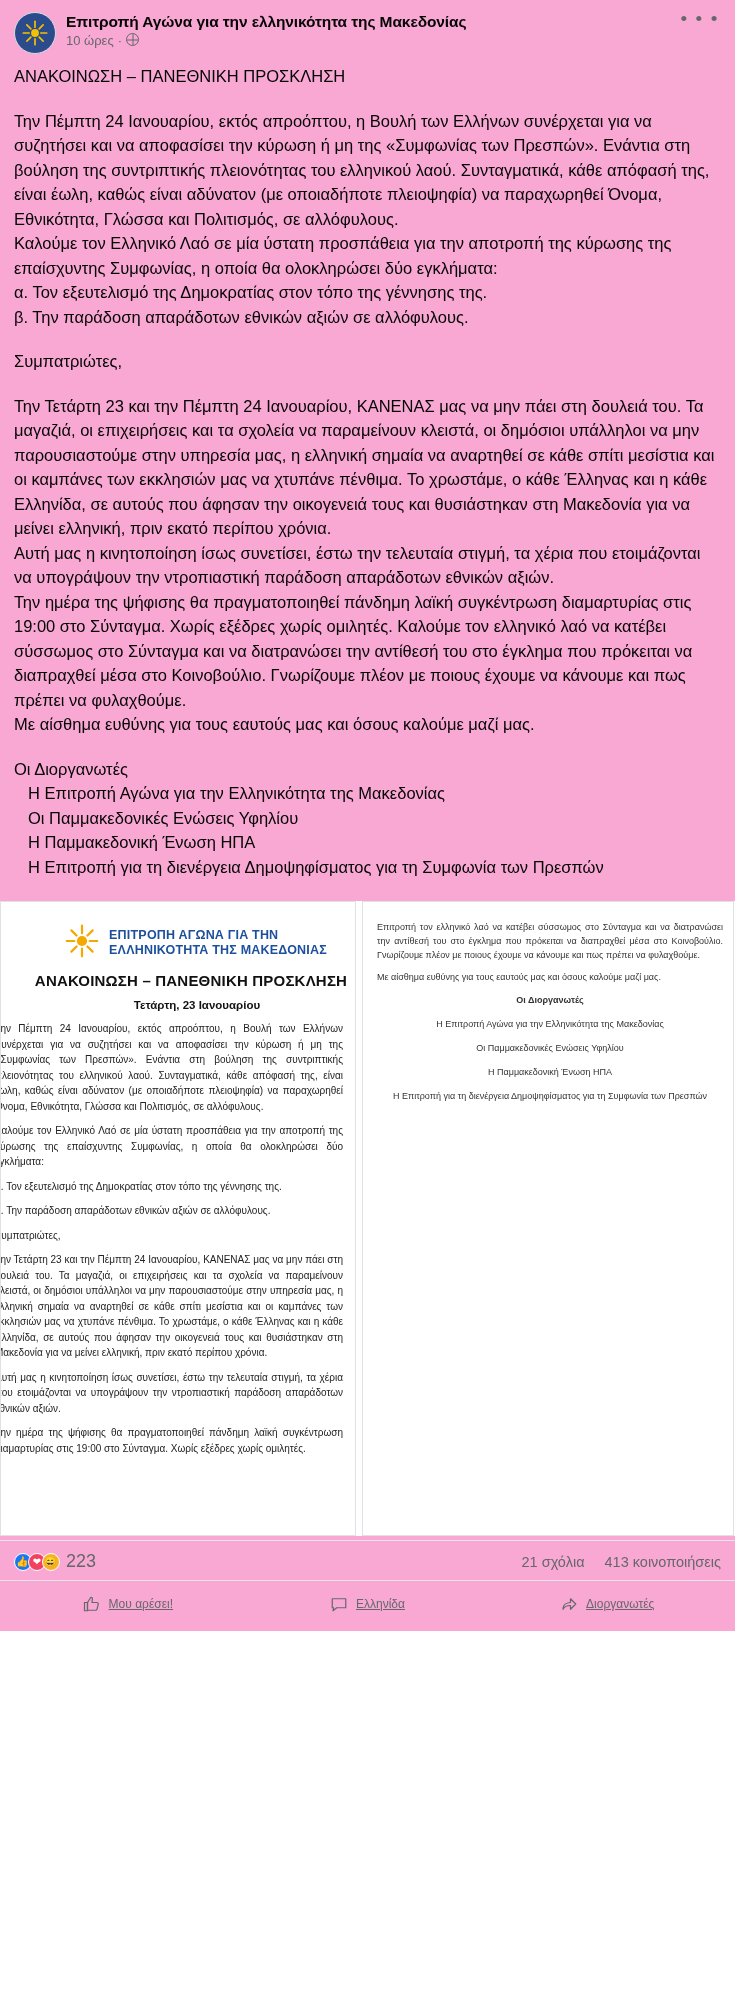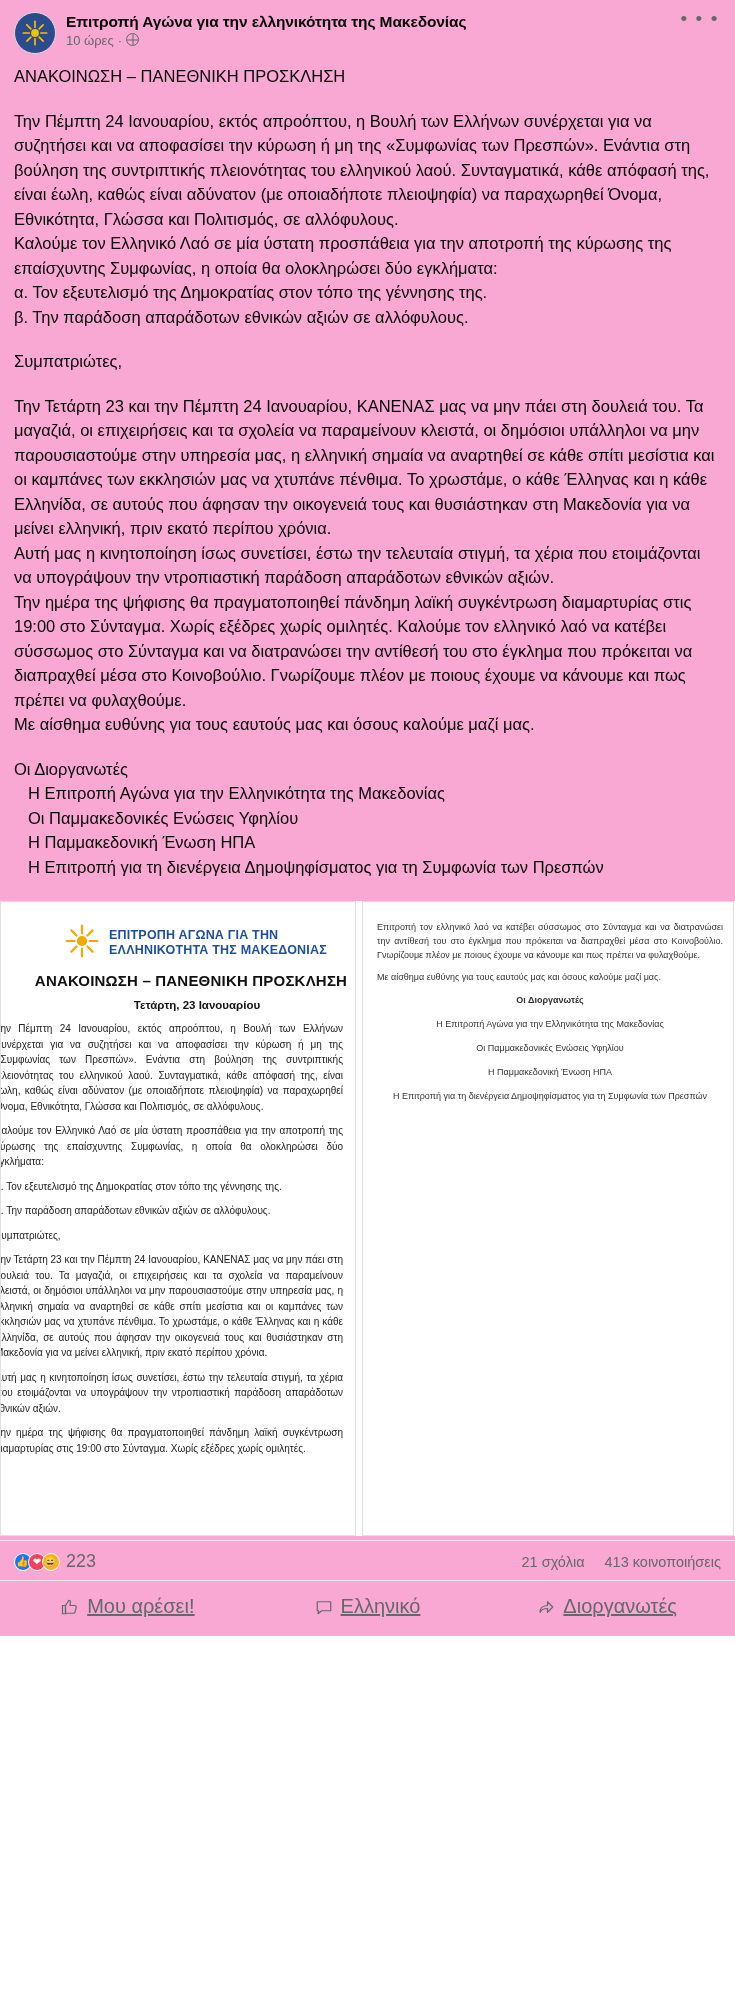--- a/index.html
+++ b/index.html
@@ -277,21 +277,21 @@
     border-top: 1px solid #e4e6eb;
     padding: 6px 8px 10px 8px;
   }
   .action {
     flex: 1 1 33.33%;
     display: flex;
     align-items: center;
     justify-content: center;
     gap: 8px;
     padding: 8px 0;
-    font-size: 20px;
+    font-size: 12px;
     color: #65676b;
     cursor: pointer;
     border-radius: 4px;
   }
   .action-label { text-decoration: underline; }
   .ic {
     width: 18px;
     height: 18px;
     display: inline-block;
   }
@@ -420,21 +420,21 @@
       <svg class="ic" viewBox="0 0 24 24">
         <path d="M2 10h4v11H2z" fill="none" stroke="#65676b" stroke-width="1.6"></path>
         <path d="M6 10l4.5-7c1.4 0 2.2 1 2 2.3L12 10h6.4c1.3 0 2.2 1.2 1.9 2.4l-1.6 6.3c-.2 1-1.1 1.6-2 1.6H6z" fill="none" stroke="#65676b" stroke-width="1.6" stroke-linejoin="round"></path>
       </svg>
       <span class="action-label">Μου αρέσει!</span>
     </div>
     <div class="action">
       <svg class="ic" viewBox="0 0 24 24">
         <path d="M3 5h18v12H9l-5 4 .8-4H3z" fill="none" stroke="#65676b" stroke-width="1.6" stroke-linejoin="round"></path>
       </svg>
-      <span class="action-label">Ελληνικό</span>
+      <span class="action-label">Ελληνίδα</span>
     </div>
     <div class="action">
       <svg class="ic" viewBox="0 0 24 24">
         <path d="M4 19c0-7 6-9 10-9V5l7 7-7 7v-5c-5 0-8 1-10 5z" fill="none" stroke="#65676b" stroke-width="1.6" stroke-linejoin="round"></path>
       </svg>
       <span class="action-label">Διοργανωτές</span>
     </div>
   </div>
 
 </div>

